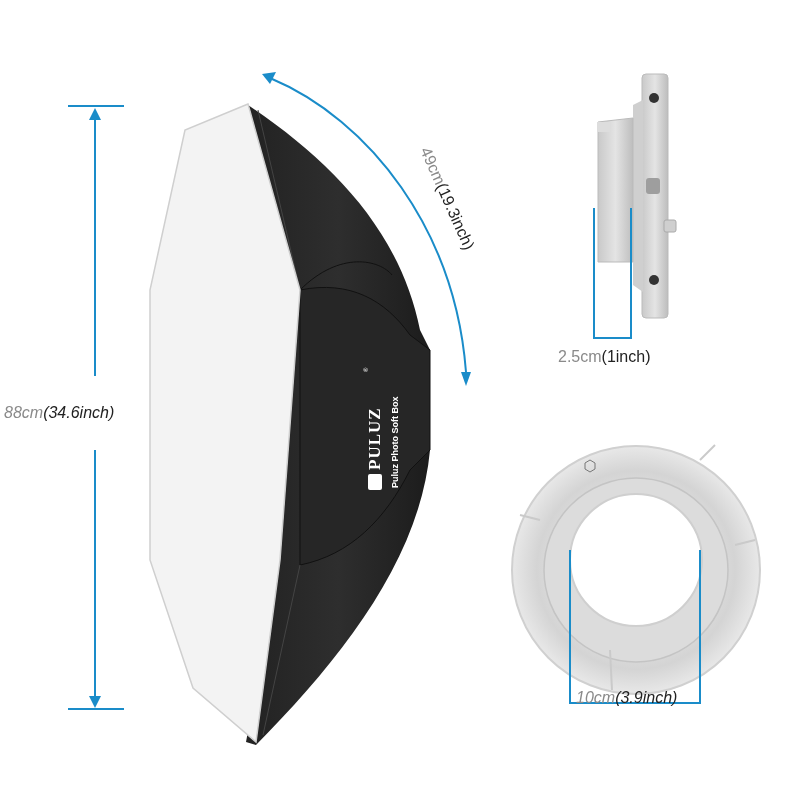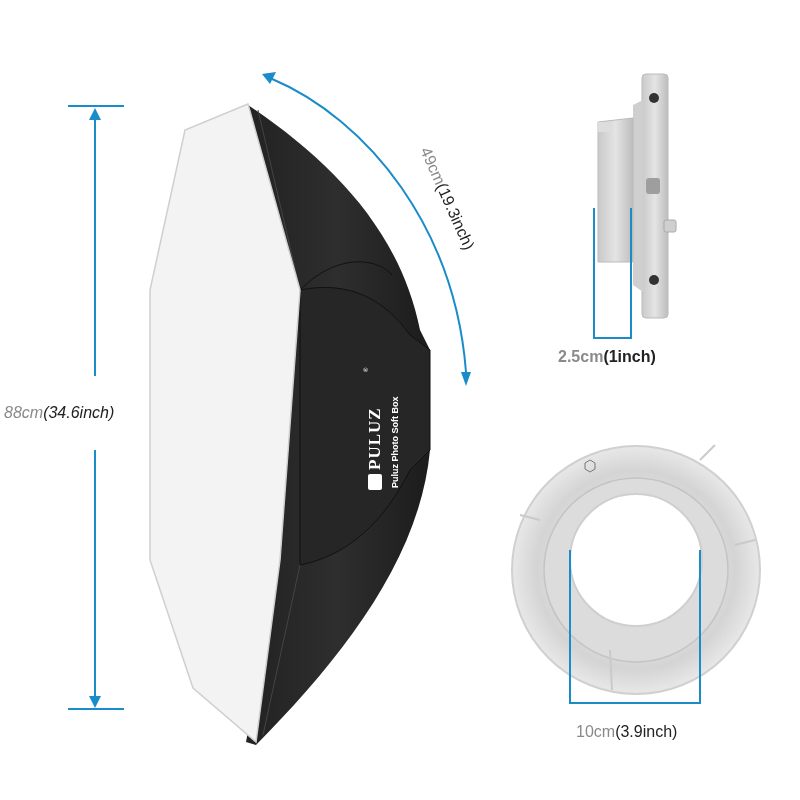--- a/index.html
+++ b/index.html
@@ -97,20 +97,20 @@
 
   
   <div class="dim-label" style="left:4px; top:405px;font-style:italic;">
     <span class="cm">88cm</span><span class="inch">(34.6inch)</span>
   </div>
 
   <div class="dim-label rot" style="left:432px; top:145px; transform: rotate(66deg);">
     <span class="cm">49cm</span><span class="inch">(19.3inch)</span>
   </div>
 
-  <div class="dim-label" style="left:558px; top:349px;font-weight:bold;">
+  <div class="dim-label" style="left:558px; top:349px;">
     <span class="cm">2.5cm</span><span class="inch">(1inch)</span>
   </div>
 
-  <div class="dim-label" style="left:576px; top:724px;">
+  <div class="dim-label" style="left:576px; top:690px;font-style:italic;">
     <span class="cm">10cm</span><span class="inch">(3.9inch)</span>
   </div>
 </div>
 
 </body></html>

